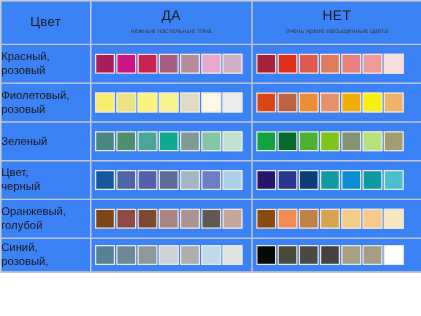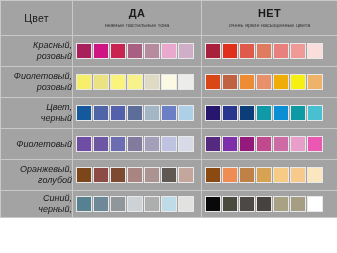--- a/index.html
+++ b/index.html
@@ -20,54 +20,53 @@
     table-layout: fixed;
   }
   #palette-table col.c-label { width: 72px; }
   #palette-table col.c-yes   { width: 129px; }
   #palette-table col.c-no    { width: 136px; }
 
   #palette-table td, #palette-table th {
     border: 1px solid #c9c9c9;
     padding: 0;
     vertical-align: middle;
-    background: #a3a3a3;
+    background: #3b82f6;
   }
 
   
   thead th {
     text-align: center;
     height: 34px;
     padding: 2px 2px;
   }
   .hdr-main {
     font-size: 11px;
-    font-weight: bold;
+    font-weight: normal;
     line-height: 13px;
     letter-spacing: 0.3px;
   }
   .hdr-sub {
     font-size: 5.5px;
     font-weight: normal;
     line-height: 8px;
     color: #3a3a3a;
     margin-top: 1px;
     white-space: nowrap;
   }
   th.col-label .hdr-main { font-weight: normal; font-size: 10.5px; }
 
   
   td.row-label {
     padding: 3px 4px 3px 4px;
     font-size: 9px;
     line-height: 11px;
-    text-align: right;
+    text-align: left;
     vertical-align: top;
     height: 30px;
-    font-style: italic;
   }
 
   
   td.swatches {
     padding: 0;
     height: 30px;
   }
   .strip {
     display: flex;
     flex-direction: row;
@@ -163,20 +162,47 @@
             <div class="sw" style="background: rgb(237, 140, 50);"></div>
             <div class="sw" style="background: rgb(232, 144, 106);"></div>
             <div class="sw" style="background: rgb(241, 173, 7);"></div>
             <div class="sw" style="background: rgb(247, 239, 18);"></div>
             <div class="sw" style="background: rgb(238, 178, 105);"></div>
           </div>
         </td>
       </tr>
       <tr>
         <td class="row-label">
+          <div>Зеленый</div>
+        </td>
+        <td class="swatches">
+          <div class="strip">
+            <div class="sw" style="background: rgb(74, 134, 130);"></div>
+            <div class="sw" style="background: rgb(78, 145, 113);"></div>
+            <div class="sw" style="background: rgb(74, 165, 154);"></div>
+            <div class="sw" style="background: rgb(18, 169, 147);"></div>
+            <div class="sw" style="background: rgb(127, 154, 149);"></div>
+            <div class="sw" style="background: rgb(132, 199, 164);"></div>
+            <div class="sw" style="background: rgb(192, 225, 207);"></div>
+          </div>
+        </td>
+        <td class="swatches">
+          <div class="strip">
+            <div class="sw" style="background: rgb(16, 163, 63);"></div>
+            <div class="sw" style="background: rgb(6, 107, 43);"></div>
+            <div class="sw" style="background: rgb(76, 178, 50);"></div>
+            <div class="sw" style="background: rgb(126, 196, 27);"></div>
+            <div class="sw" style="background: rgb(133, 146, 119);"></div>
+            <div class="sw" style="background: rgb(184, 224, 125);"></div>
+            <div class="sw" style="background: rgb(163, 156, 114);"></div>
+          </div>
+        </td>
+      </tr>
+      <tr>
+        <td class="row-label">
           <div>Цвет,</div>
           <div>черный</div>
         </td>
         <td class="swatches">
           <div class="strip">
             <div class="sw" style="background: rgb(20, 89, 156);"></div>
             <div class="sw" style="background: rgb(80, 100, 168);"></div>
             <div class="sw" style="background: rgb(83, 96, 171);"></div>
             <div class="sw" style="background: rgb(91, 109, 152);"></div>
             <div class="sw" style="background: rgb(163, 182, 198);"></div>
@@ -191,47 +217,20 @@
             <div class="sw" style="background: rgb(11, 61, 120);"></div>
             <div class="sw" style="background: rgb(16, 154, 168);"></div>
             <div class="sw" style="background: rgb(11, 143, 212);"></div>
             <div class="sw" style="background: rgb(14, 154, 165);"></div>
             <div class="sw" style="background: rgb(73, 192, 207);"></div>
           </div>
         </td>
       </tr>
       <tr>
         <td class="row-label">
-          <div>Фиолетовый</div>
-        </td>
-        <td class="swatches">
-          <div class="strip">
-            <div class="sw" style="background: rgb(111, 77, 166);"></div>
-            <div class="sw" style="background: rgb(110, 87, 162);"></div>
-            <div class="sw" style="background: rgb(108, 108, 176);"></div>
-            <div class="sw" style="background: rgb(130, 123, 158);"></div>
-            <div class="sw" style="background: rgb(164, 160, 188);"></div>
-            <div class="sw" style="background: rgb(192, 194, 226);"></div>
-            <div class="sw" style="background: rgb(216, 218, 232);"></div>
-          </div>
-        </td>
-        <td class="swatches">
-          <div class="strip">
-            <div class="sw" style="background: rgb(84, 41, 127);"></div>
-            <div class="sw" style="background: rgb(125, 48, 169);"></div>
-            <div class="sw" style="background: rgb(149, 25, 122);"></div>
-            <div class="sw" style="background: rgb(195, 73, 143);"></div>
-            <div class="sw" style="background: rgb(204, 107, 166);"></div>
-            <div class="sw" style="background: rgb(231, 158, 203);"></div>
-            <div class="sw" style="background: rgb(236, 87, 180);"></div>
-          </div>
-        </td>
-      </tr>
-      <tr>
-        <td class="row-label">
           <div>Оранжевый,</div>
           <div>голубой</div>
         </td>
         <td class="swatches">
           <div class="strip">
             <div class="sw" style="background: rgb(124, 70, 25);"></div>
             <div class="sw" style="background: rgb(142, 74, 69);"></div>
             <div class="sw" style="background: rgb(125, 73, 48);"></div>
             <div class="sw" style="background: rgb(169, 133, 129);"></div>
             <div class="sw" style="background: rgb(170, 147, 145);"></div>
@@ -247,21 +246,21 @@
             <div class="sw" style="background: rgb(216, 162, 83);"></div>
             <div class="sw" style="background: rgb(246, 203, 133);"></div>
             <div class="sw" style="background: rgb(247, 202, 139);"></div>
             <div class="sw" style="background: rgb(250, 231, 192);"></div>
           </div>
         </td>
       </tr>
       <tr>
         <td class="row-label">
           <div>Синий,</div>
-          <div>черный,</div>
+          <div>розовый,</div>
         </td>
         <td class="swatches">
           <div class="strip">
             <div class="sw" style="background: rgb(86, 129, 146);"></div>
             <div class="sw" style="background: rgb(110, 136, 151);"></div>
             <div class="sw" style="background: rgb(144, 151, 155);"></div>
             <div class="sw" style="background: rgb(204, 210, 214);"></div>
             <div class="sw" style="background: rgb(173, 174, 174);"></div>
             <div class="sw" style="background: rgb(192, 219, 232);"></div>
             <div class="sw" style="background: rgb(226, 227, 225);"></div>

